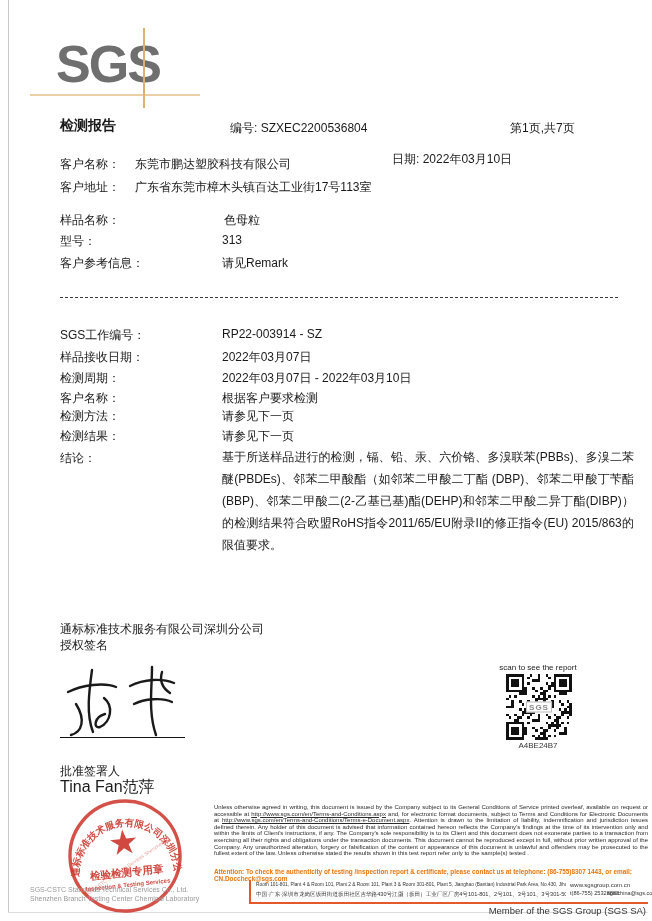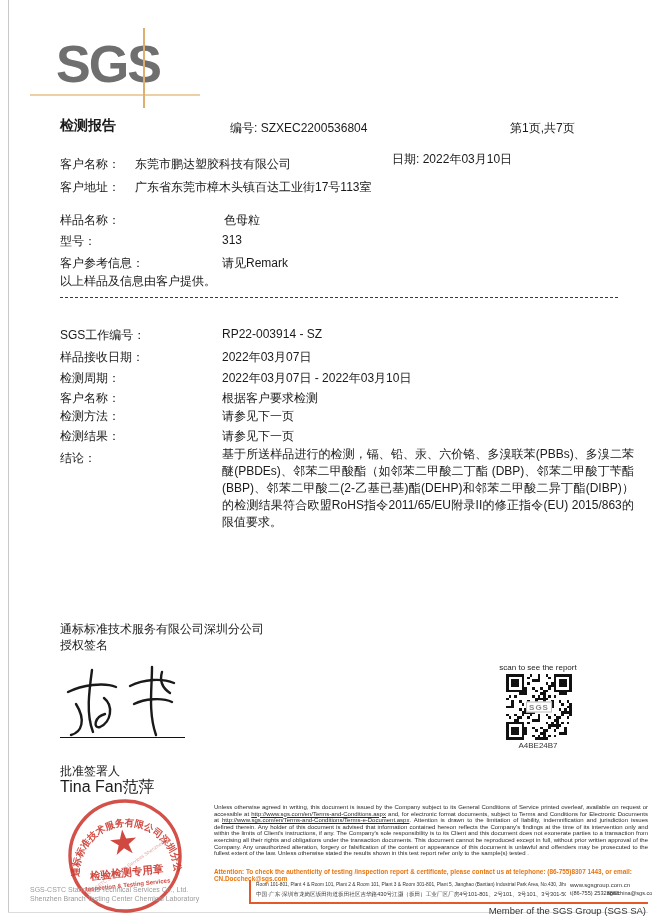--- a/index.html
+++ b/index.html
@@ -24,21 +24,21 @@
   .report-no { left:230px; top:120px; }
   .date-field { left:392px; top:120px;margin-top:31px; }
   .page-info { left:510px; top:120px; }
 
   .lbl { font-size:12px; }
   .val { font-size:12px; }
   .note { font-size:12px; }
 
   .dash-sep { left:60px; top:297px; width:558px; border-top:1px dashed #3a3a3a; }
 
-  .conclusion { left:222px; top:446px; width:412px; font-size:12px; line-height:17px; text-align:justify; }
+  .conclusion { left:222px; top:446px; width:412px; font-size:12px; line-height:22px; text-align:justify; }
 
   
   .sig-company { left:60px; top:621px; font-size:12px; }
   .sig-auth { left:60px; top:637px; font-size:12px; }
   .sig-svg { left:62px; top:662px; }
   .sig-line { left:60px; top:737px; width:125px; height:1px; background:#111; }
   .sig-name { left:60px; top:777px; font-size:16px; }
   .sig-role { left:60px; top:763px; font-size:12px;font-family:Liberation Serif, serif; }
 
   
@@ -100,21 +100,20 @@
   <div class="abs val" style="left:135px;top:156px">东莞市鹏达塑胶科技有限公司</div>
   <div class="abs lbl" style="left:60px;top:179px">客户地址：</div>
   <div class="abs val" style="left:135px;top:179px">广东省东莞市樟木头镇百达工业街17号113室</div>
 
   <div class="abs lbl" style="left:60px;top:212px">样品名称：</div>
   <div class="abs val" style="left:224px;top:212px">色母粒</div>
   <div class="abs lbl" style="left:60px;top:233px">型号：</div>
   <div class="abs val" style="left:222px;top:233px">313</div>
   <div class="abs lbl" style="left:60px;top:255px">客户参考信息：</div>
   <div class="abs val" style="left:222px;top:255px">请见Remark</div>
-  <div class="abs note" style="left:60px;top:273px">以上样品及信息由客户提供。</div>
 
   <div class="abs dash-sep"></div>
 
   <div class="abs lbl" style="left:60px;top:327px">SGS工作编号：</div>
   <div class="abs val" style="left:222px;top:327px">RP22-003914 - SZ</div>
   <div class="abs lbl" style="left:60px;top:349px">样品接收日期：</div>
   <div class="abs val" style="left:222px;top:349px">2022年03月07日</div>
   <div class="abs lbl" style="left:60px;top:370px">检测周期：</div>
   <div class="abs val" style="left:222px;top:370px">2022年03月07日 - 2022年03月10日</div>
   <div class="abs lbl" style="left:60px;top:390px">客户名称：</div>

